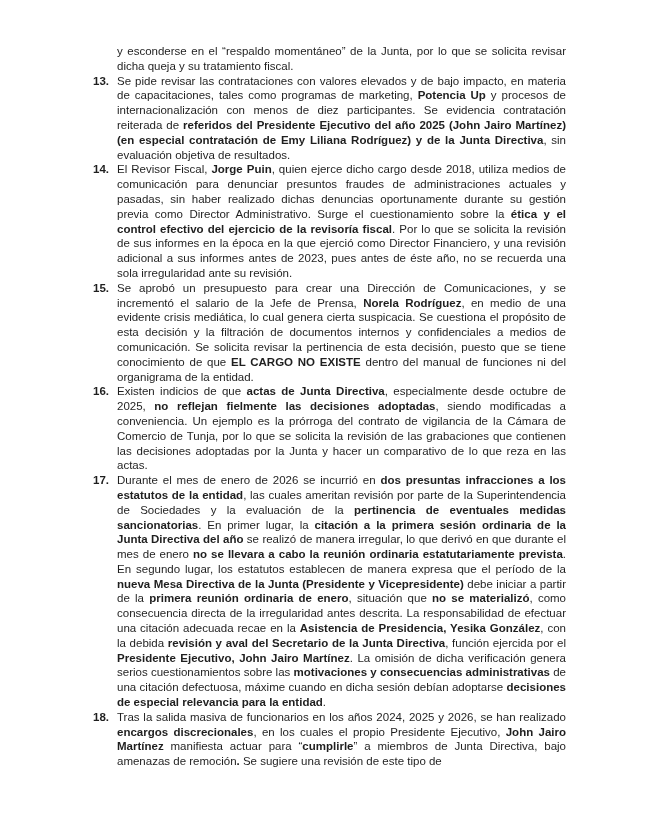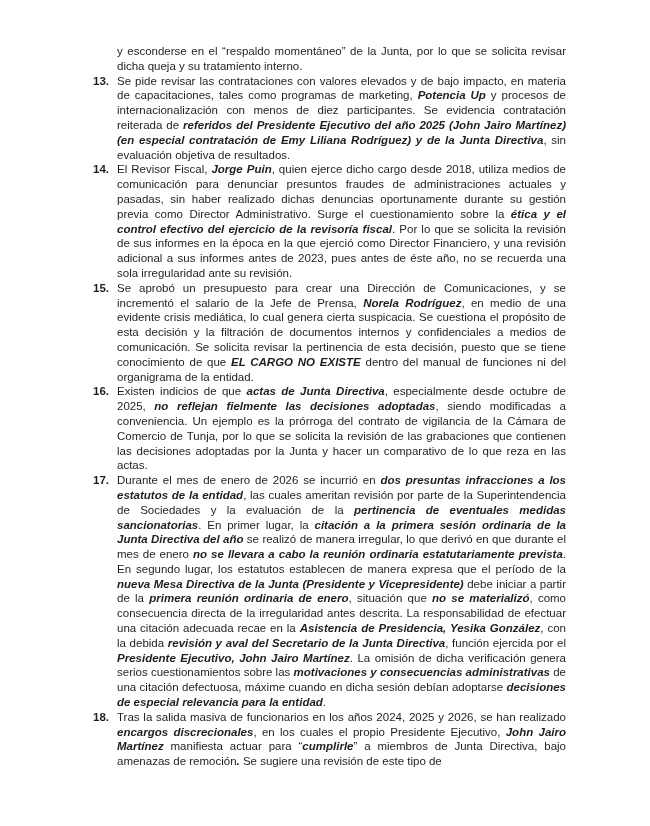--- a/index.html
+++ b/index.html
@@ -30,29 +30,28 @@
   }
   .block .num {
     position: absolute;
     left: -24px;
     top: 0;
     white-space: nowrap;
     font-weight: bold;
   }
   .block b {
     font-weight: bold;
-    font-style: italic;
   }
 </style>
 </head>
 <body>
 
 <div class="page">
   <div class="doc">
-      <div class="block"><span><span>y esconderse en el “respaldo momentáneo” de la Junta, por lo que se solicita revisar dicha queja y su tratamiento interno.</span></span></div>
+      <div class="block"><span><span>y esconderse en el “respaldo momentáneo” de la Junta, por lo que se solicita revisar dicha queja y su tratamiento fiscal.</span></span></div>
       <div class="block"><span class="num">13.</span><span><span>Se pide revisar las contrataciones con valores elevados y de bajo impacto, en materia de capacitaciones, tales como programas de marketing, </span><b>Potencia Up</b><span> y procesos de internacionalización con menos de diez participantes. Se evidencia contratación reiterada de </span><b>referidos del Presidente Ejecutivo del año 2025 (John Jairo Martínez) (en especial contratación de Emy Liliana Rodríguez) y de la Junta Directiva</b><span>, sin evaluación objetiva de resultados.</span></span></div>
       <div class="block"><span class="num">14.</span><span><span>El Revisor Fiscal, </span><b>Jorge Puin</b><span>, quien ejerce dicho cargo desde 2018, utiliza medios de comunicación para denunciar presuntos fraudes de administraciones actuales y pasadas, sin haber realizado dichas denuncias oportunamente durante su gestión previa como Director Administrativo. Surge el cuestionamiento sobre la </span><b>ética y el control efectivo del ejercicio de la revisoría fiscal</b><span>. Por lo que se solicita la revisión de sus informes en la época en la que ejerció como Director Financiero, y una revisión adicional a sus informes antes de 2023, pues antes de éste año, no se recuerda una sola irregularidad ante su revisión.</span></span></div>
       <div class="block"><span class="num">15.</span><span><span>Se aprobó un presupuesto para crear una Dirección de Comunicaciones, y se incrementó el salario de la Jefe de Prensa, </span><b>Norela Rodríguez</b><span>, en medio de una evidente crisis mediática, lo cual genera cierta suspicacia. Se cuestiona el propósito de esta decisión y la filtración de documentos internos y confidenciales a medios de comunicación. Se solicita revisar la pertinencia de esta decisión, puesto que se tiene conocimiento de que </span><b>EL CARGO NO EXISTE</b><span> dentro del manual de funciones ni del organigrama de la entidad.</span></span></div>
       <div class="block"><span class="num">16.</span><span><span>Existen indicios de que </span><b>actas de Junta Directiva</b><span>, especialmente desde octubre de 2025, </span><b>no reflejan fielmente las decisiones adoptadas</b><span>, siendo modificadas a conveniencia. Un ejemplo es la prórroga del contrato de vigilancia de la Cámara de Comercio de Tunja, por lo que se solicita la revisión de las grabaciones que contienen las decisiones adoptadas por la Junta y hacer un comparativo de lo que reza en las actas.</span></span></div>
       <div class="block"><span class="num">17.</span><span><span>Durante el mes de enero de 2026 se incurrió en </span><b>dos presuntas infracciones a los estatutos de la entidad</b><span>, las cuales ameritan revisión por parte de la Superintendencia de Sociedades y la evaluación de la </span><b>pertinencia de eventuales medidas sancionatorias</b><span>. En primer lugar, la </span><b>citación a la primera sesión ordinaria de la Junta Directiva del año</b><span> se realizó de manera irregular, lo que derivó en que durante el mes de enero </span><b>no se llevara a cabo la reunión ordinaria estatutariamente prevista</b><span>. En segundo lugar, los estatutos establecen de manera expresa que el período de la </span><b>nueva Mesa Directiva de la Junta (Presidente y Vicepresidente)</b><span> debe iniciar a partir de la </span><b>primera reunión ordinaria de enero</b><span>, situación que </span><b>no se materializó</b><span>, como consecuencia directa de la irregularidad antes descrita. La responsabilidad de efectuar una citación adecuada recae en la </span><b>Asistencia de Presidencia, Yesika González</b><span>, con la debida </span><b>revisión y aval del Secretario de la Junta Directiva</b><span>, función ejercida por el </span><b>Presidente Ejecutivo, John Jairo Martínez</b><span>. La omisión de dicha verificación genera serios cuestionamientos sobre las </span><b>motivaciones y consecuencias administrativas</b><span> de una citación defectuosa, máxime cuando en dicha sesión debían adoptarse </span><b>decisiones de especial relevancia para la entidad</b><span>.</span></span></div>
       <div class="block"><span class="num">18.</span><span><span>Tras la salida masiva de funcionarios en los años 2024, 2025 y 2026, se han realizado </span><b>encargos discrecionales</b><span>, en los cuales el propio Presidente Ejecutivo, </span><b>John Jairo Martínez</b><span> manifiesta actuar para “</span><b>cumplirle</b><span>” a miembros de Junta Directiva, bajo amenazas de remoción</span><b>.</b><span> Se sugiere una revisión de este tipo de</span></span></div>
     </div>
 </div>
 
 </body></html>

